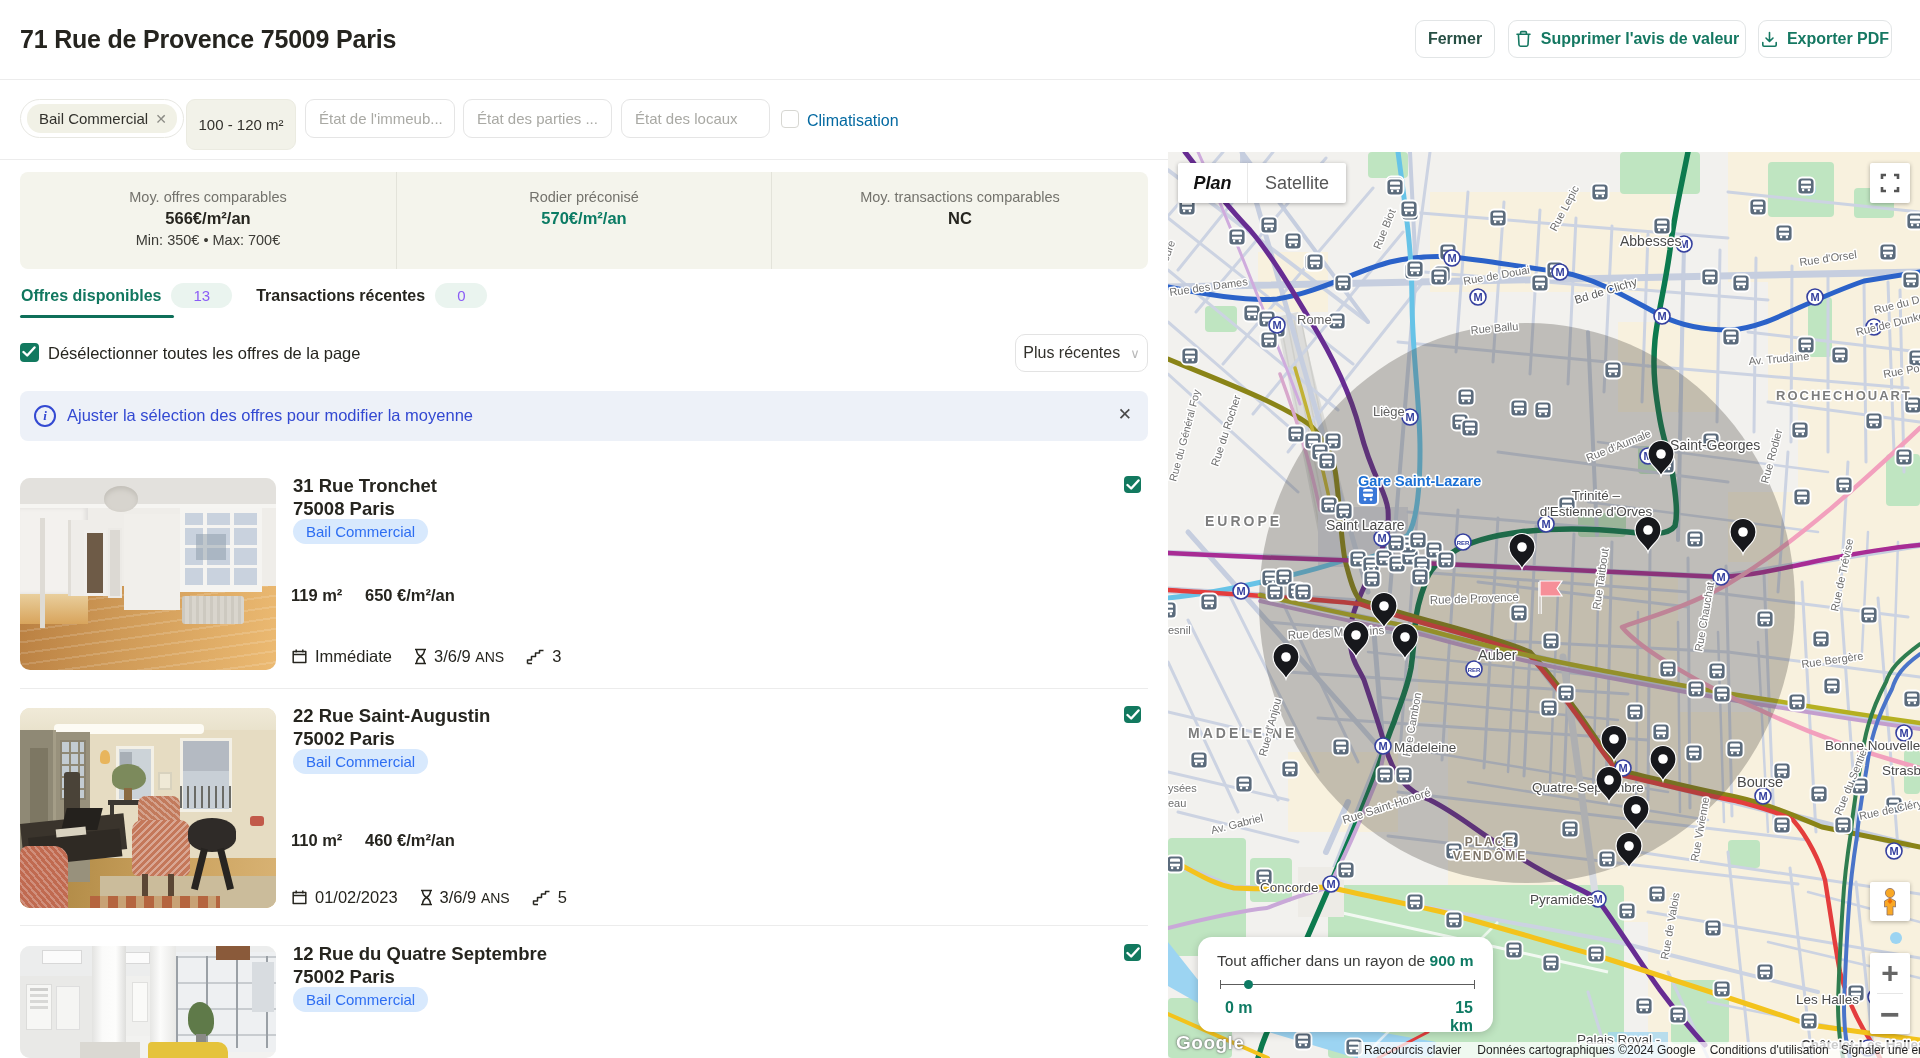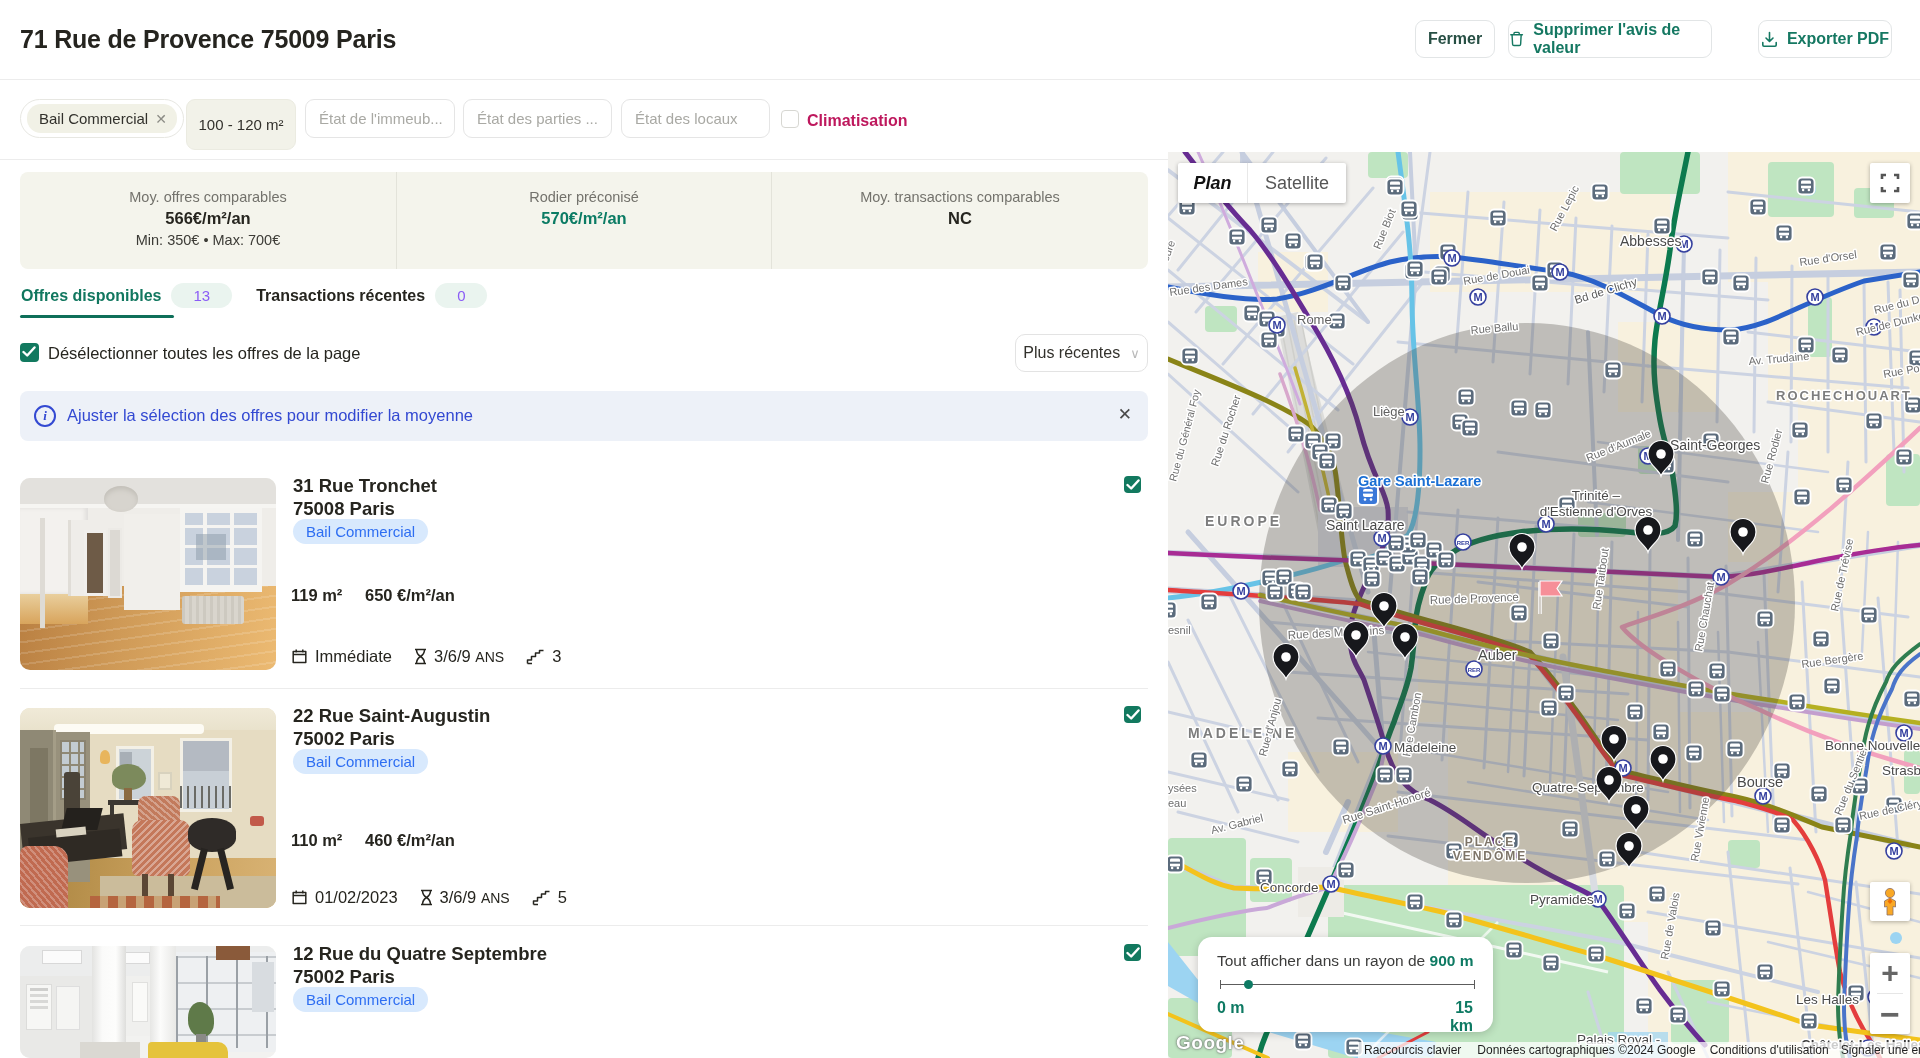--- a/index.html
+++ b/index.html
@@ -8,39 +8,39 @@
   font-family:"Liberation Sans", sans-serif; }
 #page { position:relative; width:1920px; height:1058px; background:#fff; }
 
 
 h1.title { position:absolute; left:20px; top:25px; font-size:25px; font-weight:700; color:#25241f; letter-spacing:-0.2px; }
 .hr1 { position:absolute; left:0; top:79px; width:1920px; height:1px; background:#ececec; }
 .hr2 { position:absolute; left:0; top:159px; width:1920px; height:1px; background:#ececec; }
 .btn { position:absolute; top:20px; height:38px; background:#fff; border:1px solid #e2e5e6; border-radius:9px;
   font-size:16px; font-weight:700; display:flex; align-items:center; justify-content:center; gap:9px; }
 #btn-fermer { left:1415px; width:80px; color:#274f44; }
-#btn-suppr { left:1508px; width:204px; color:#157862; }
+#btn-suppr { left:1508px; width:238px; color:#157862; }
 #btn-export { left:1758px; width:134px; color:#157862; }
 .btn svg { display:block; }
 
 
 .chipwrap { position:absolute; left:20px; top:99px; height:39px; border:1px solid #e7e7e2; border-radius:20px;
   background:#fff; display:flex; align-items:center; padding:0 6px; }
 .chipin { background:#f1f1e6; border-radius:14px; height:29px; display:flex; align-items:center; padding:0 10px 0 12px;
   font-size:15px; color:#32312c; gap:7px; }
 .chipx { color:#8b8b85; font-size:14px; }
 .chip2 { position:absolute; left:186px; top:99px; width:110px; height:51px; background:#f2f2e9; border:1px solid #ebebe1;
   border-radius:9px; display:flex; align-items:center; justify-content:center; font-size:15px; color:#32312c; }
 .finput { position:absolute; top:99px; height:39px; border:1px solid #e5e5e5; border-radius:9px; background:#fff;
   display:flex; align-items:center; padding-left:13px; font-size:15px; color:#a9a9a4; }
 #fi1 { left:305px; width:150px; }
 #fi2 { left:463px; width:149px; }
 #fi3 { left:621px; width:149px; }
 .clim { position:absolute; left:781px; top:110px; width:18px; height:18px; border:1.5px solid #d7d7d2; border-radius:4px; background:#fff; }
-.climlab { position:absolute; left:807px; top:112px; font-size:16px; color:#be185d;font-weight:bold; }
+.climlab { position:absolute; left:807px; top:112px; font-size:16px; color:#0369a1; }
 
 
 .stats { position:absolute; left:20px; top:172px; width:1128px; height:97px; background:#f4f4ec; border-radius:8px; }
 .stats .col { position:absolute; top:0; height:97px; text-align:center; }
 .stats .c1 { left:0; width:376px; }
 .stats .c2 { left:376px; width:376px; border-left:1px solid #e3e3da; border-right:1px solid #e3e3da; }
 .stats .c3 { left:752px; width:376px; }
 .stats .lab { margin-top:17px; font-size:14.5px; color:#73726c; }
 .stats .val { margin-top:4px; font-size:16.5px; font-weight:700; color:#26251f; }
 .stats .val.green { color:#0b7b64; }
@@ -783,21 +783,21 @@
   <div style="height:40px;display:flex;align-items:center;justify-content:center;font-size:30px;font-weight:700;color:#666;">+</div>
   <div style="height:1px;background:#e6e6e6;margin:0 7px;"></div>
   <div style="height:39px;display:flex;align-items:center;justify-content:center;font-size:34px;font-weight:700;color:#666;line-height:30px;">−</div>
 </div>
 <div style="position:absolute;left:30px;top:785px;width:295px;height:95px;background:#fff;border-radius:14px;box-shadow:0 2px 8px rgba(0,0,0,0.18);font-family:'Liberation Sans',sans-serif;">
   <div style="position:absolute;left:19px;top:15px;font-size:15.5px;color:#3c3c3b;">Tout afficher dans un rayon de <span style="color:#0e7a63;font-weight:700;">900 m</span></div>
   <div style="position:absolute;left:22px;right:18px;top:47px;height:1px;background:#5c5c5c;"></div>
   <div style="position:absolute;left:22px;top:43px;width:1px;height:9px;background:#5c5c5c;"></div>
   <div style="position:absolute;right:18px;top:43px;width:1px;height:9px;background:#5c5c5c;"></div>
   <div style="position:absolute;left:46px;top:43px;width:9px;height:9px;border-radius:50%;background:#0e7a63;"></div>
-  <div style="position:absolute;left:19px;top:62px;font-size:16px;font-weight:700;color:#0e7a63;">0 m</div>
+  <div style="position:absolute;left:27px;top:62px;font-size:16px;font-weight:700;color:#0e7a63;">0 m</div>
   <div style="position:absolute;right:20px;top:62px;font-size:16px;font-weight:700;color:#0e7a63;text-align:right;">15<br>km</div>
 </div>
 <div style="position:absolute;left:8px;top:880px;font-size:19px;font-weight:700;color:#fff;letter-spacing:0.5px;text-shadow:0 0 3px rgba(90,90,90,0.9),0 0 1px rgba(90,90,90,0.9);font-family:'Liberation Sans',sans-serif;">Google</div>
 <div style="position:absolute;left:190px;right:0;bottom:0;height:16px;background:rgba(255,255,255,0.75);display:flex;align-items:center;font-size:12px;color:#1f1f1f;white-space:nowrap;overflow:hidden;font-family:Liberation Sans, sans-serif;">
   <span style="margin-left:6px;">Raccourcis clavier</span>
   <span style="margin-left:16px;">Données cartographiques ©2024 Google</span>
   <span style="margin-left:14px;">Conditions d'utilisation</span>
   <span style="margin-left:12px;">Signaler une erreur cartographique</span>
 </div>
 

